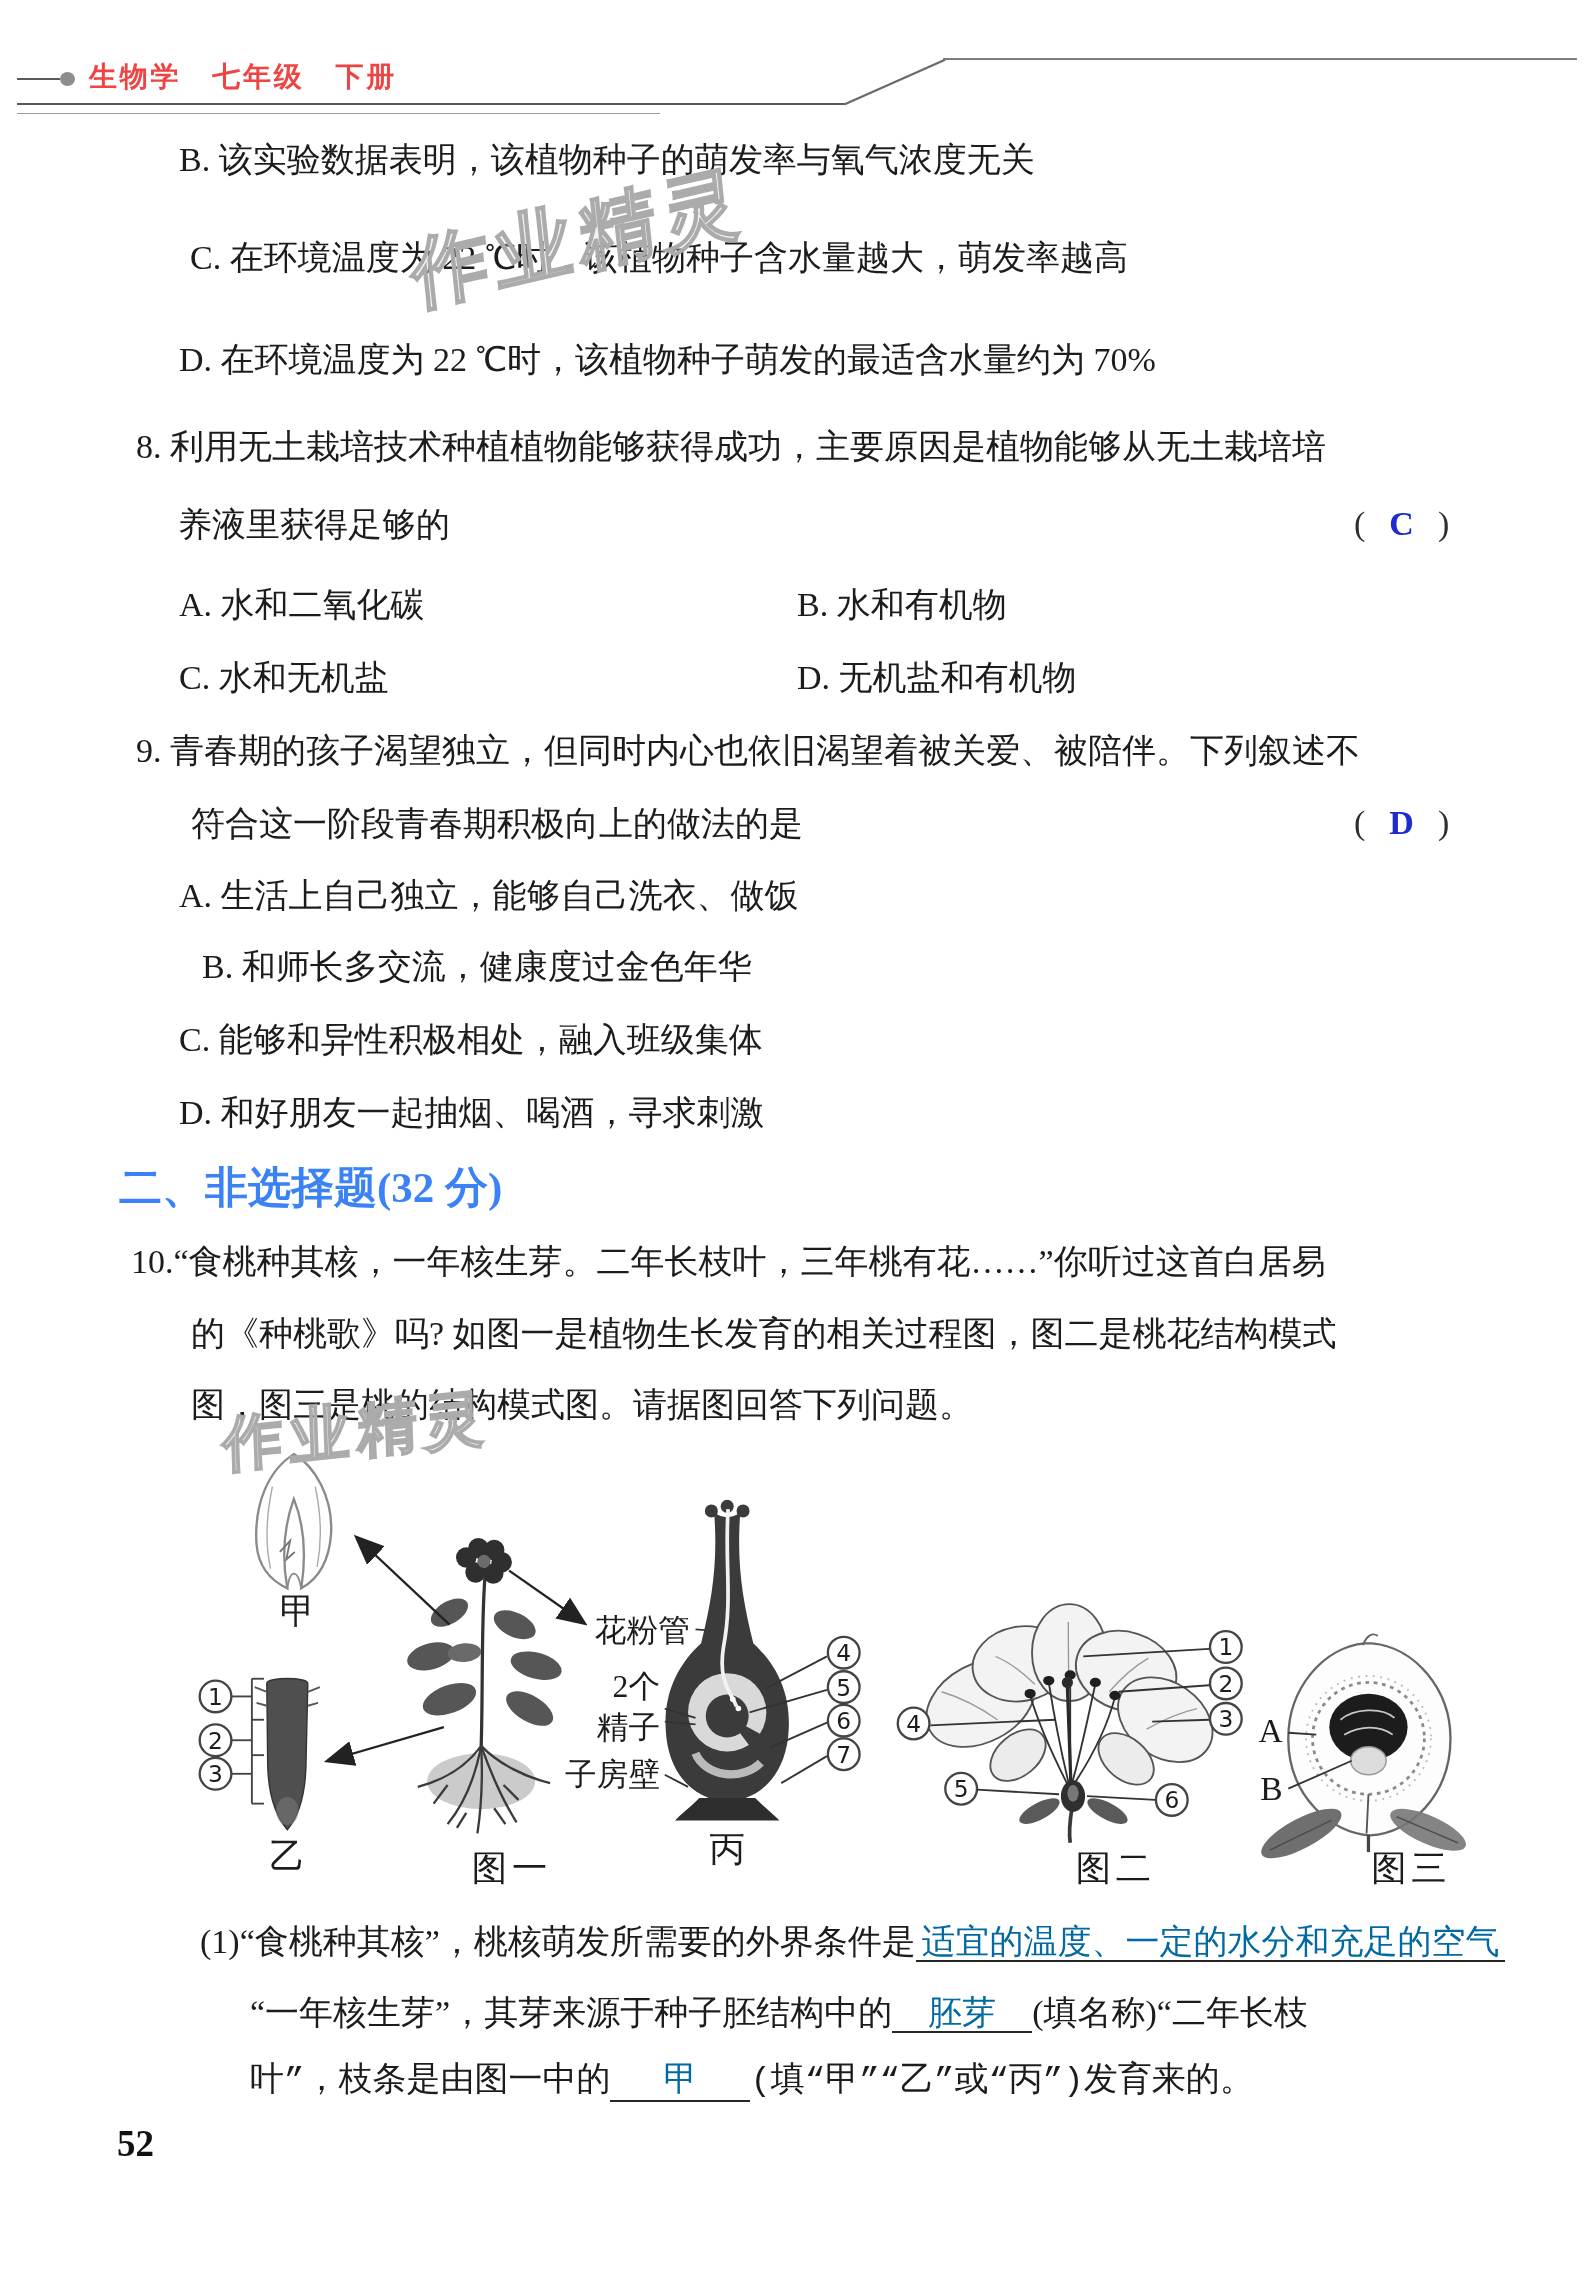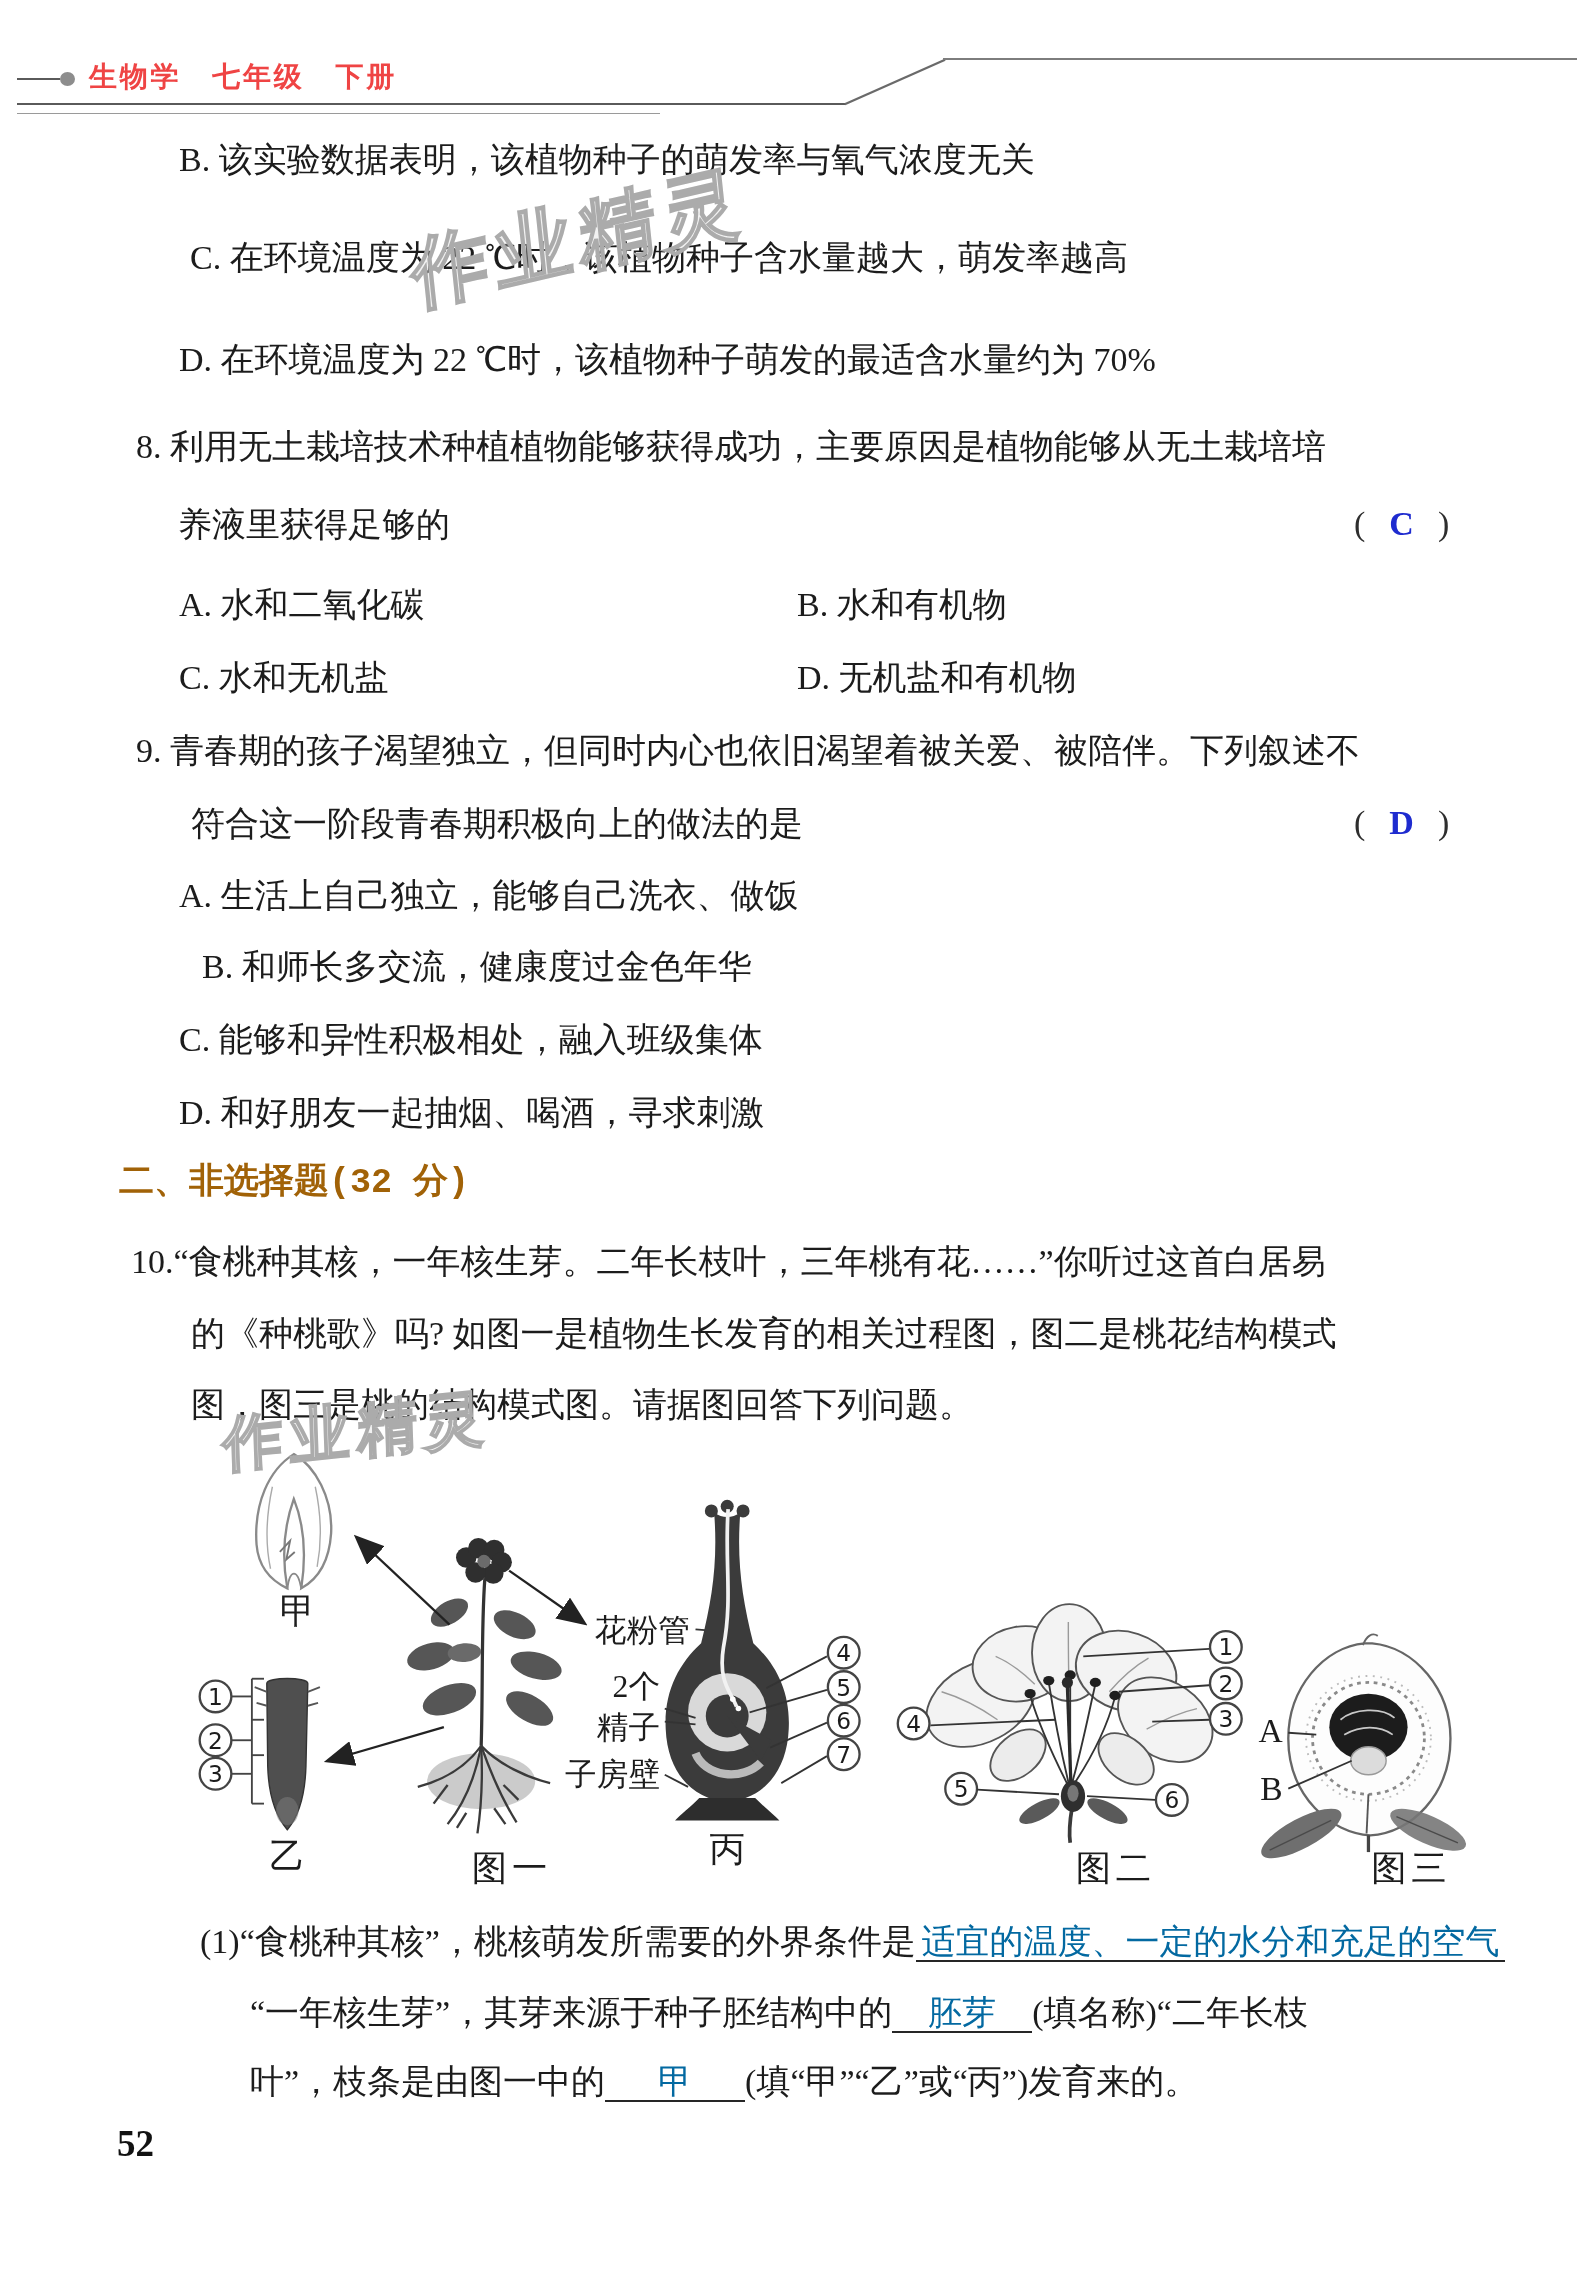--- a/index.html
+++ b/index.html
@@ -5,21 +5,21 @@
   html,body{margin:0;padding:0;}
   body{width:1594px;height:2293px;position:relative;background:#ffffff;overflow:hidden;
        font-family:"Liberation Serif",serif;color:#1c1c1c;}
   .abs{position:absolute;white-space:nowrap;}
   .t{position:absolute;white-space:nowrap;font-size:34px;line-height:1.15;color:#1c1c1c;}
   .hdr-title{font-family:"Liberation Sans",sans-serif;font-weight:700;font-size:28px;
              letter-spacing:2.8px;color:#ef4444;}
   .rule{position:absolute;border-top:2.3px solid #5a5a5a;}
   .rule-thin{position:absolute;border-top:1.4px solid #9a9a9a;}
   .dot{position:absolute;width:15px;height:14px;border-radius:50%;background:#8d8d8d;}
-  .section{font-family:Liberation Mono, monospace;font-weight:700;font-size:35px;color:#a16207;}
+  .section{font-family:Liberation Serif, serif;font-weight:700;font-size:43px;color:#3b82f6;}
   .ansrow{position:absolute;font-size:34px;color:#2e2e2e;}
   .ansrow .letter{display:inline-block;margin:0 24px;font-weight:600;}
   .blue{color:#1e2bcf;}
   .blank{color:#0369a1;border-bottom:2.3px solid #262626;display:inline-block;
          text-align:center;line-height:1.1;vertical-align:baseline;}
   .blank.narrow{min-width:140px;}
   .wm{position:absolute;font-family:"Liberation Sans",sans-serif;font-weight:700;
       color:rgba(215,215,215,0.35);-webkit-text-stroke:1.9px #ababab;letter-spacing:7.5px;
       z-index:6;pointer-events:none;}
   .wm1{left:408px;top:186px;font-size:78px;transform:rotate(-13deg) skewX(-7deg);}
@@ -278,18 +278,18 @@
   <line x1="1202" y1="404" x2="1270" y2="374" stroke="#333" stroke-width="2"></line>
   <text x="1334" y="502" font-size="38" text-anchor="middle" letter-spacing="5">图三</text>
 </svg>
 
 <div class="t" style="left:200px;top:1922px;">
   <span>(1)“食桃种其核”，桃核萌发所需要的外界条件是</span><span class="blank" style="padding:0 5.6px;">适宜的温度、一定的水分和充足的空气</span>
 </div>
 <div class="t" style="left:250px;top:1993px;">
   <span>“一年核生芽”，其芽来源于种子胚结构中的</span><span class="blank narrow">胚芽</span><span>(填名称)“二年长枝</span>
 </div>
-<div class="t" style="left:250px;top:2062px;">
+<div class="t" style="left:250px;top:2062px;font-family:Liberation Mono, monospace;">
   <span>叶”，枝条是由图一中的</span><span class="blank narrow">甲</span><span>(填“甲”“乙”或“丙”)发育来的。</span>
 </div>
 
 <div class="pageno">52</div>
 
 
 </body></html>

